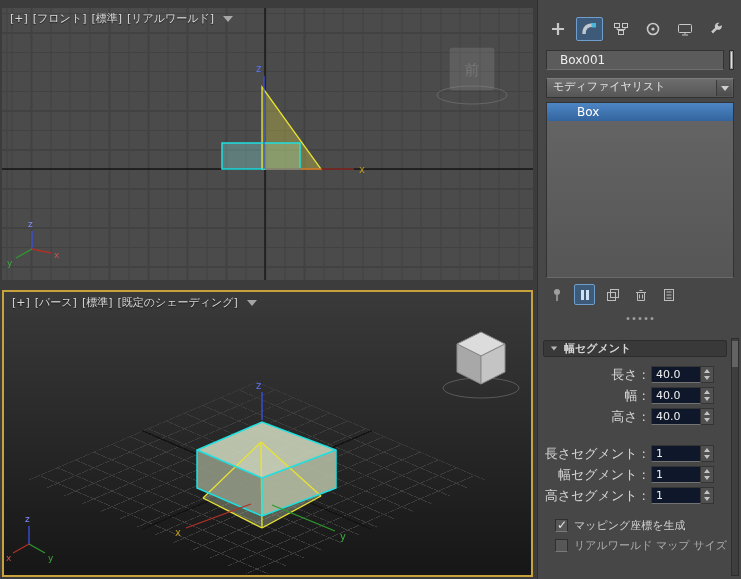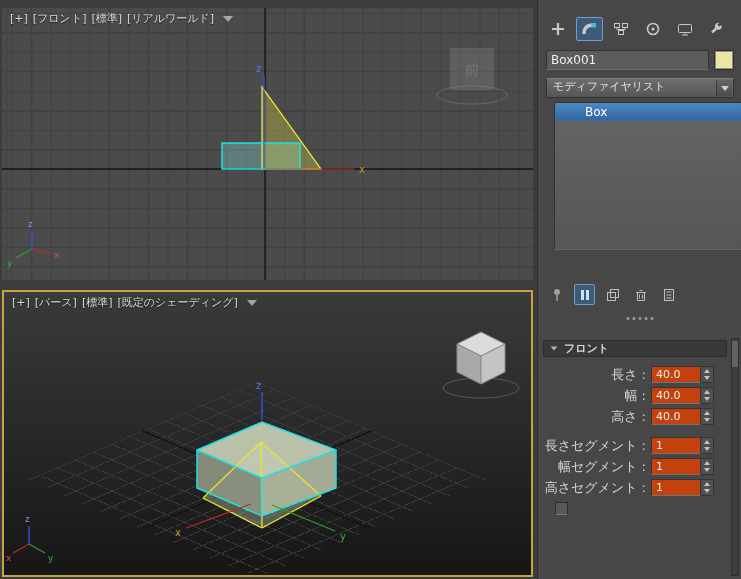--- a/index.html
+++ b/index.html
@@ -29,44 +29,44 @@
   .icon-funnel{display:inline-block;width:0;height:0;border-left:5px solid transparent;
     border-right:5px solid transparent;border-top:6px solid #b9b9b9;margin-left:4px;opacity:.85}
 
   
   .cmd-panel{position:absolute;left:537px;top:0;width:204px;height:579px;background:#474747;border-left:1px solid #2e2e2e}
   .tabs{position:absolute;left:6px;top:16px;width:186px;height:26px;display:flex;justify-content:space-between;align-items:center}
   .tab{width:27px;height:24px;display:flex;align-items:center;justify-content:center;border-radius:2px;border:1px solid transparent}
   .tab.active{background:#3d5a78;border:1px solid #6f9ecd}
   .name-row{position:absolute;left:8px;top:50px;width:188px;height:20px;display:flex;gap:5px}
   .name-input{flex:1;height:20px;background:#5b5b5b;border:1px solid #333;border-bottom-color:#6e6e6e;
-    color:#eeeeee;font-size:12px;padding:0 4px;font-family:inherit;outline:none}
+    color:#eeeeee;font-size:12px;padding:0 13px;font-family:inherit;outline:none}
   .swatch{width:20px;height:20px;border:1px solid #2e2e2e;box-shadow:inset 0 0 0 1px #909090}
   .combo{position:absolute;left:8px;top:78px;width:188px;height:20px;background:linear-gradient(#6d6d6d,#565656);
     border:1px solid #333;border-top-color:#7d7d7d;color:#e3e3e3;font-size:11px;display:flex;align-items:flex-start;padding-left:6px}
   .combo-arrow{position:absolute;right:1px;top:1px;bottom:1px;width:16px;background:linear-gradient(#646464,#4c4c4c);
     display:flex;align-items:center;justify-content:center;border-left:1px solid #3a3a3a}
   .tri-down{width:0;height:0;border-left:4px solid transparent;border-right:4px solid transparent;border-top:5px solid #cfcfcf}
-  .stack{position:absolute;left:16px;top:102px;width:188px;height:148px;background:linear-gradient(#656565,#565656);
+  .stack{position:absolute;left:8px;top:102px;width:188px;height:176px;background:linear-gradient(#656565,#565656);
     border:1px solid #333;border-bottom-color:#6a6a6a}
   .stack-row{height:18px;background:linear-gradient(#4e86c4,#33659f);color:#fff;font-size:12px;line-height:18px;padding-left:30px}
   .stack-toolbar{position:absolute;left:8px;top:284px;width:188px;height:22px;display:flex;gap:7px}
   .stk-btn{width:21px;height:21px;display:flex;align-items:center;justify-content:center;border-radius:2px;border:1px solid transparent}
   .stk-btn.active{background:#3d5a78;border:1px solid #6f9ecd}
   .dots{position:absolute;left:50%;top:317px;width:3px;height:3px;background:#9a9a9a;border-radius:50%;
     box-shadow:-12px 0 0 #9a9a9a,-6px 0 0 #9a9a9a,6px 0 0 #9a9a9a,12px 0 0 #9a9a9a;transform:translateX(-50%)}
   .rollout-header{position:absolute;left:5px;top:340px;width:184px;height:17px;background:#393939;border:1px solid #2c2c2c;
     border-radius:2px;color:#d6d6d6;font-size:11px;font-weight:bold;display:flex;align-items:center;padding-left:6px;gap:6px}
   .rollout-header .tri-down{border-top-color:#b5b5b5;transform:scale(.8)}
   .params{position:absolute;left:0;top:364px;width:196px}
   .prow{display:flex;align-items:center;height:21px;justify-content:flex-end;padding-right:20px}
-  .prow.gap{margin-top:8px}
+  .prow.gap{margin-top:16px}
   .plabel{font-size:13px;color:#d5d5d5;margin-right:5px;white-space:nowrap}
   .spinner{display:flex;height:17px}
-  .sfield{width:50px;height:17px;background:#c2410c;border:1px solid #343434;border-bottom-color:#737373;
+  .sfield{width:50px;height:17px;background:#0f172a;border:1px solid #343434;border-bottom-color:#737373;
     color:#f0f0f0;font-size:11px;padding:0 4px;font-family:inherit;outline:none}
   .sarrows{width:13px;height:17px;background:#505050;border:1px solid #343434;border-left:none;
     display:flex;flex-direction:column;align-items:center;justify-content:center;gap:3px}
   .tri-up-s{width:0;height:0;border-left:3px solid transparent;border-right:3px solid transparent;border-bottom:4px solid #c3c3c3}
   .tri-dn-s{width:0;height:0;border-left:3px solid transparent;border-right:3px solid transparent;border-top:4px solid #c3c3c3}
   .checkrow{display:flex;align-items:center;height:20px;padding-left:17px}
   .checkrow.first{margin-top:9px}
   .checkbox{width:13px;height:13px;background:#575757;border:1px solid #2f2f2f;border-bottom-color:#7a7a7a;
     margin-right:6px;position:relative}
   .checkbox.checked::after{content:"✓";position:absolute;left:1px;top:-2px;color:#ececec;font-size:12px;font-weight:bold}
@@ -267,21 +267,21 @@
             <rect x="3.5" y="2.5" width="9" height="11"></rect>
             <path d="M5.5 5h5M5.5 8h5M5.5 11h5"></path>
           </svg>
       </div>
     </div>
 
     <span class="dots"></span>
 
     <div class="rollout-header">
       <span class="tri-down"></span>
-      <span>フロント</span>
+      <span>幅セグメント</span>
     </div>
 
     <div class="params">
       <div class="prow">
         <span class="plabel">長さ :</span>
         <span class="spinner">
             <input class="sfield" value="40.0" style="">
             <span class="sarrows">
               <i class="tri-up-s"></i>
               <i class="tri-dn-s"></i>
@@ -331,22 +331,27 @@
       <div class="prow">
         <span class="plabel">高さセグメント :</span>
         <span class="spinner">
             <input class="sfield" value="1" style="">
             <span class="sarrows">
               <i class="tri-up-s"></i>
               <i class="tri-dn-s"></i>
             </span>
           </span>
       </div>
+      <div class="checkrow first">
+        <span class="checkbox checked"></span>
+        <span class="clabel">マッピング座標を生成</span>
+      </div>
       <div class="checkrow dim">
         <span class="checkbox"></span>
+        <span class="clabel">リアルワールド マップ サイズ</span>
       </div>
     </div>
 
     <div class="panel-scroll">
       <div class="panel-thumb"></div>
     </div>
   </div>
 </div>
 
 </body></html>

